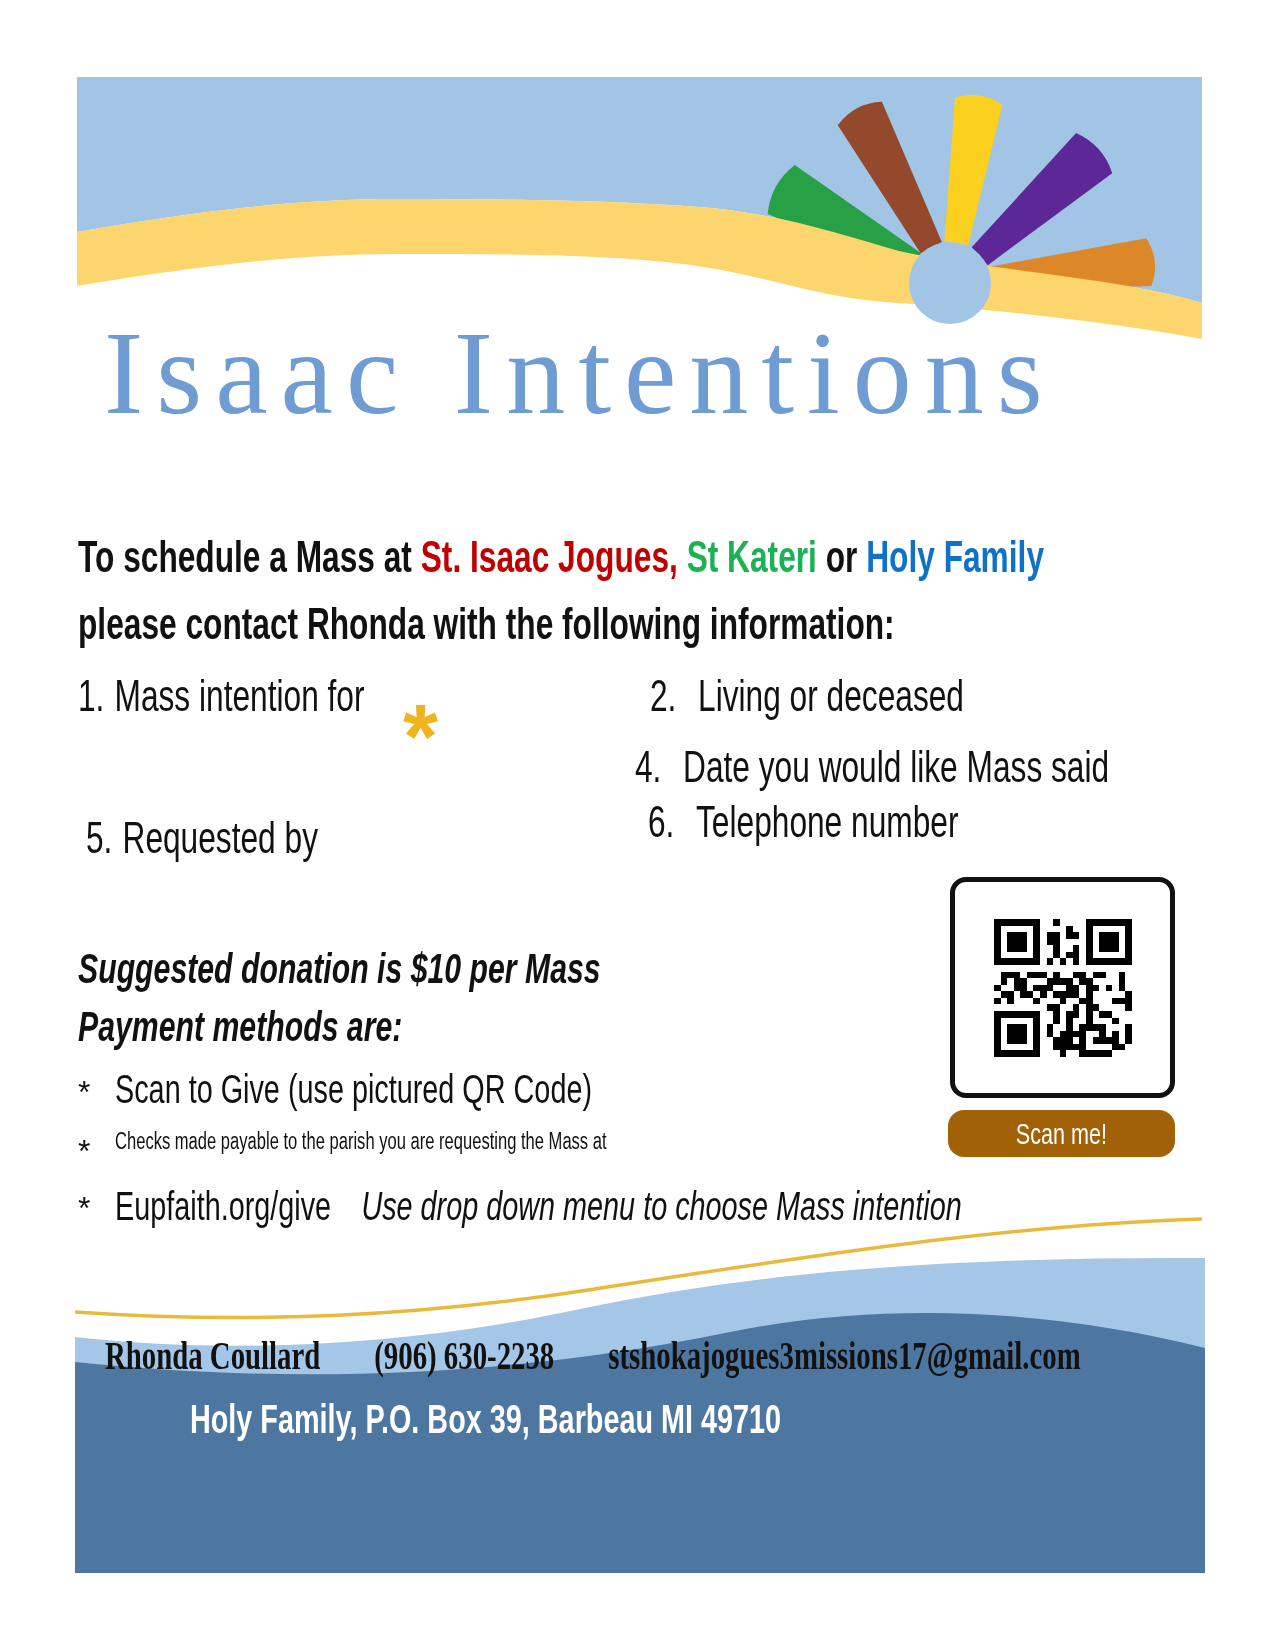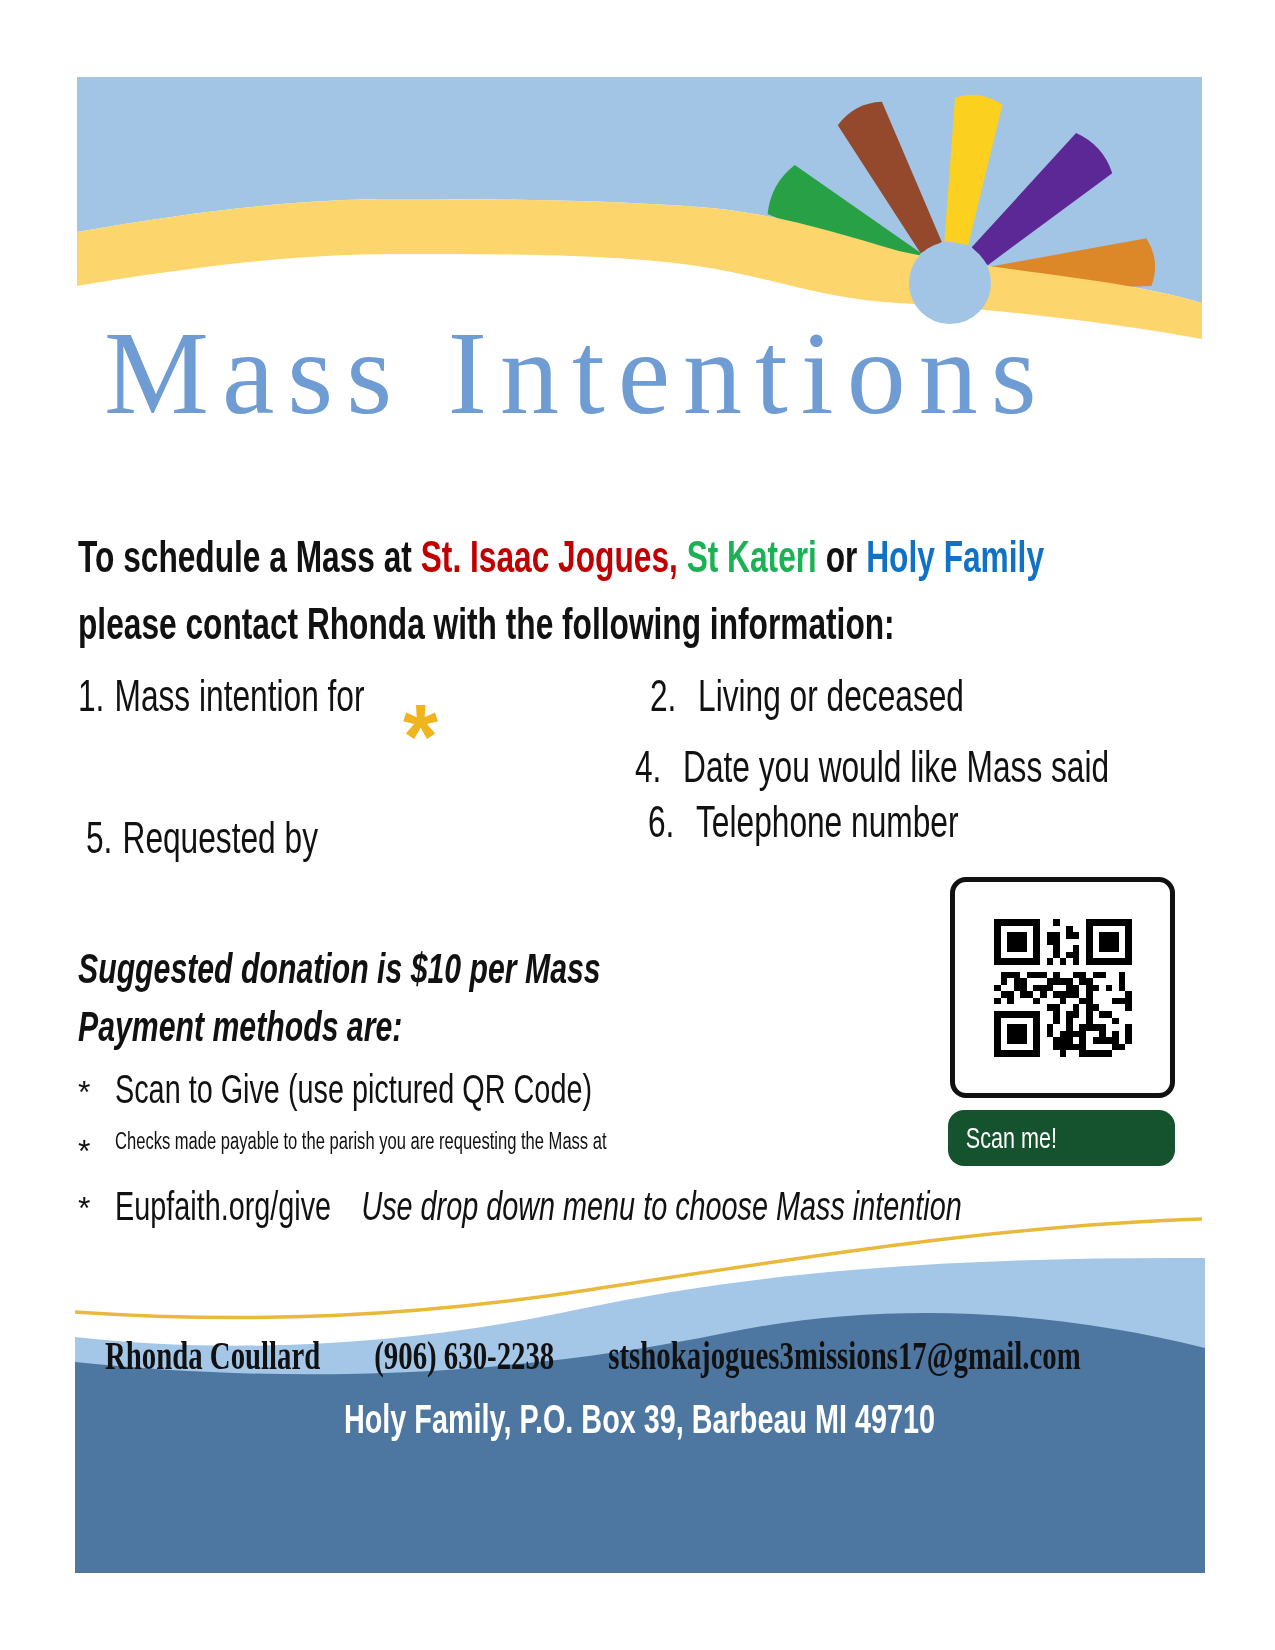--- a/index.html
+++ b/index.html
@@ -15,47 +15,47 @@
   .body-line{font-size:44px;line-height:1;}
   .bold{font-weight:bold;}
   .donate-line{font-size:42px;line-height:1;font-weight:bold;font-style:italic;}
   .bullet-marker{font-size:32px;line-height:1;}
   .bullet-text{font-size:40px;line-height:1;}
   .bullet-text-sm{font-size:23px;line-height:1;}
   .num1{margin-right:14px;} .num2{margin-right:30px;}
   .gap-it{margin-left:42px;font-style:italic;}
   .qr-box{left:950px;top:877px;width:215px;height:211px;background:#fff;border:5px solid #111;
           border-radius:16px;display:flex;align-items:center;justify-content:center;}
-  .scan-bar{left:948px;top:1110px;width:227px;height:56px;background:#14532d;border-radius:16px;
-            display:flex;align-items:center;}
+  .scan-bar{left:948px;top:1110px;width:227px;height:47px;background:#a16207;border-radius:16px;
+            display:flex;align-items:center;justify-content:center;}
   .scan-label{color:#fff;font-size:30px;line-height:1;}
   .contact-line{font-family:"Liberation Serif",serif;font-weight:bold;font-size:40px;line-height:1;}
   .contact-line .part{margin-right:75px;} .contact-line .part:last-child{margin-right:0;}
-  .addr-wrap{left:75px;width:1130px;text-align:center;color:#fff;font-weight:bold;font-size:40px;line-height:1;}
+  .addr-wrap{left:75px;width:1130px;color:#fff;font-weight:bold;font-size:40px;line-height:1;}
   .big-ast{font-size:90px;line-height:1;font-weight:bold;}
 </style>
 </head>
 <body>
 
 <div class="page">
 
   <svg class="abs" style="left:77px;top:77px;" width="1125" height="268" viewBox="0 0 1125 268">
     <path d="M0,0 H1125 V226 C1040,200 900,192 822,174 C760,156 700,136 622,130 C520,123 430,122 320,122 C220,122 120,134 0,155 Z" fill="#a3c5e5"></path>
     <g id="petals">
         <path d="M843.8329271573801,176.11217870447376 L717.773065888994,87.94239149255385 Q693.7029600364239,106.61402784950089 690.6237271551992,136.92109509236002 L832.1974962714681,197.10305167581924 Z" fill="#28a046"></path>
         <path d="M864.8165086028715,165.0484375322122 L804.9351497665822,24.737273101438724 Q777.2278011916783,25.878691056778877 760.7877701236358,48.210851240733255 L843.6257663742573,176.3157550390736 Z" fill="#94482c"></path>
         <path d="M891.1096386887509,168.36967995667726 L925.4884617416858,28.019772491460195 Q903.6611551478852,12.41308524335301 878.0794213931192,20.510918169529113 L867.4051185144676,164.61525279571174 Z" fill="#fcd01e"></path>
         <path d="M910.7553602954022,188.1525136513744 L1035.2366225143037,96.25357265427114 Q1026.0878340483432,68.1590950900752 999.1035697709253,56.12375207849185 L894.6962257427895,170.31703783991694 Z" fill="#5c2896"></path>
         <path d="M914.0352173739428,213.75312421371314 L1074.4130621920783,208.96283283530784 Q1083.838641818074,183.83996578725746 1069.3956959552308,161.22578185763075 L911.5265342555191,189.8845987248746 Z" fill="#dd8828"></path>
       </g>
     <path d="M0,155 C120,134 220,122 320,122 C430,122 520,123 622,130 C700,136 760,156 822,174 C900,192 1040,200 1125,226 L1125,262 C1020,243 900,231 820,226 C745,222 690,199 620,189 C540,177 430,177 320,177 C220,177 120,189 0,209 Z" fill="#fcd56c"></path>
     <circle cx="873" cy="206" r="41" fill="#a3c5e5"></circle>
   </svg>
 
-  <div class="abs title" style="left: 104px; top: 315px; color: rgb(111, 156, 211);">Mass Intentions</div>
+  <div class="abs title" style="left: 104px; top: 315px; color: rgb(111, 156, 211);">Isaac Intentions</div>
 
   <div class="abs body-line bold" style="left:78px;top:535px;">
     <span class="sx">
       <span>To schedule a Mass at </span><span style="color: rgb(192, 0, 0);">St. Isaac Jogues,</span><span> </span><span style="color: rgb(29, 177, 85);">St Kateri</span><span> or </span><span style="color: rgb(15, 114, 198);">Holy Family</span>
     </span>
   </div>
   <div class="abs body-line bold" style="left:78px;top:602px;">
     <span class="sx">please contact Rhonda with the following information:</span>
   </div>
 

